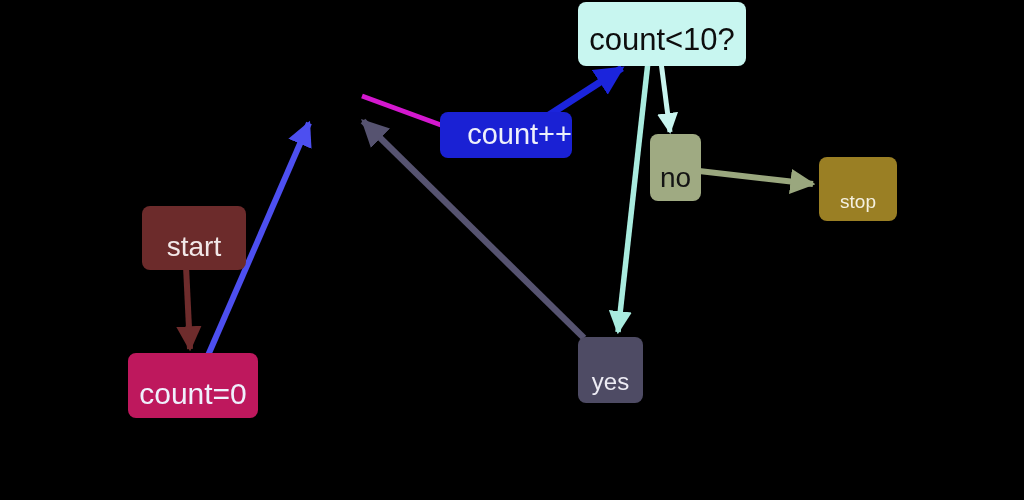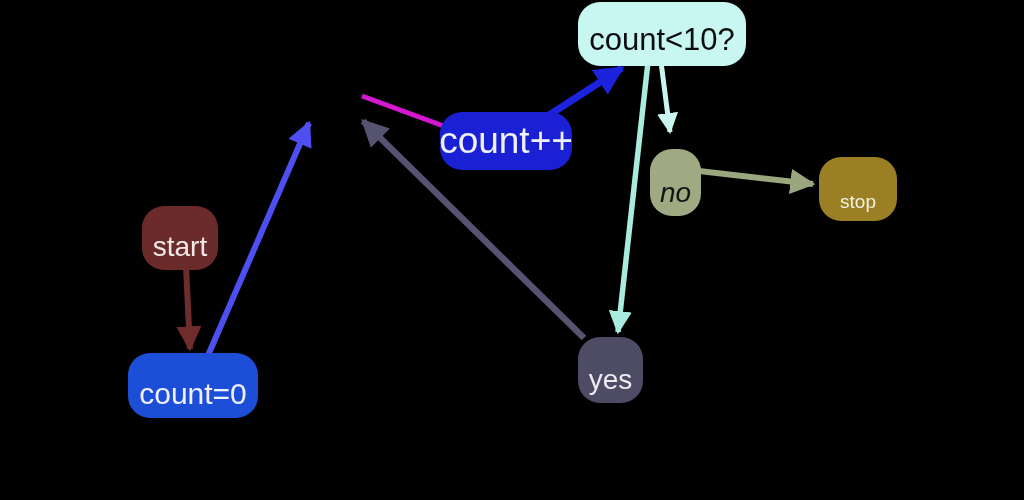--- a/index.html
+++ b/index.html
@@ -29,21 +29,21 @@
     top: 0;
     width: 1024px;
     height: 500px;
     z-index: 2;
   }
   .node {
     position: absolute;
     display: flex;
     align-items: flex-end;
     justify-content: center;
-    border-radius: 22px;
+    border-radius: 8px;
     box-sizing: border-box;
     padding-bottom: 9px;
     cursor: default;
     user-select: none;
   }
   .node .node-label {
     white-space: nowrap;
     line-height: 1.05;
   }
 </style>
@@ -81,32 +81,32 @@
       <line x1="546" y1="117" x2="622" y2="68" stroke="#1b24dc" stroke-width="7" marker-end="url(#ah3)"></line>
       <line x1="661" y1="62" x2="670" y2="132" stroke="#c9f5ef" stroke-width="5" marker-end="url(#ah4)"></line>
       <line x1="648" y1="62" x2="618" y2="332" stroke="#a9ecdf" stroke-width="5.5" marker-end="url(#ah5)"></line>
       <line x1="584" y1="338" x2="363" y2="121" stroke="#565370" stroke-width="6.5" marker-end="url(#ah6)"></line>
       <line x1="699" y1="171" x2="813" y2="184" stroke="#9aa77e" stroke-width="6" marker-end="url(#ah7)"></line>
     </svg>
   <div id="node-layer">
       <div class="node" style="left: 578px; top: 2px; width: 168px; height: 64px; background: rgb(200, 246, 240); color: rgb(13, 13, 13); font-size: 31px;">
         <span class="node-label">count&lt;10?</span>
       </div>
-      <div class="node" style="left: 440px; top: 112px; width: 132px; height: 58px; background: rgb(26, 33, 212); color: rgb(238, 240, 251); font-size: 37px;">
+      <div class="node" style="left: 440px; top: 112px; width: 132px; height: 46px; background: rgb(26, 33, 212); color: rgb(238, 240, 251); font-size: 29px; justify-content: flex-end;">
         <span class="node-label">count++</span>
       </div>
-      <div class="node" style="left: 650px; top: 149px; width: 51px; height: 67px; background: rgb(159, 170, 130); color: rgb(20, 20, 20); font-size: 28px; font-style: italic;">
+      <div class="node" style="left: 650px; top: 134px; width: 51px; height: 67px; background: rgb(159, 170, 130); color: rgb(20, 20, 20); font-size: 28px;">
         <span class="node-label">no</span>
       </div>
       <div class="node" style="left: 819px; top: 157px; width: 78px; height: 64px; background: rgb(154, 127, 36); color: rgb(245, 241, 226); font-size: 19px;">
         <span class="node-label">stop</span>
       </div>
-      <div class="node" style="left: 142px; top: 206px; width: 76px; height: 64px; background: rgb(108, 43, 43); color: rgb(242, 232, 232); font-size: 28px;">
+      <div class="node" style="left: 142px; top: 206px; width: 104px; height: 64px; background: rgb(108, 43, 43); color: rgb(242, 232, 232); font-size: 28px;">
         <span class="node-label">start</span>
       </div>
-      <div class="node" style="left: 578px; top: 337px; width: 65px; height: 66px; background: rgb(78, 75, 100); color: rgb(237, 236, 244); font-size: 28px;">
+      <div class="node" style="left: 578px; top: 337px; width: 65px; height: 66px; background: rgb(78, 75, 100); color: rgb(237, 236, 244); font-size: 24px;">
         <span class="node-label">yes</span>
       </div>
-      <div class="node" style="left: 128px; top: 353px; width: 130px; height: 65px; background: #1d4ed8; color: rgb(239, 240, 253); font-size: 30px;">
+      <div class="node" style="left: 128px; top: 353px; width: 130px; height: 65px; background: #be185d; color: rgb(239, 240, 253); font-size: 30px;">
         <span class="node-label">count=0</span>
       </div>
     </div>
 </div>
 
 </body></html>

